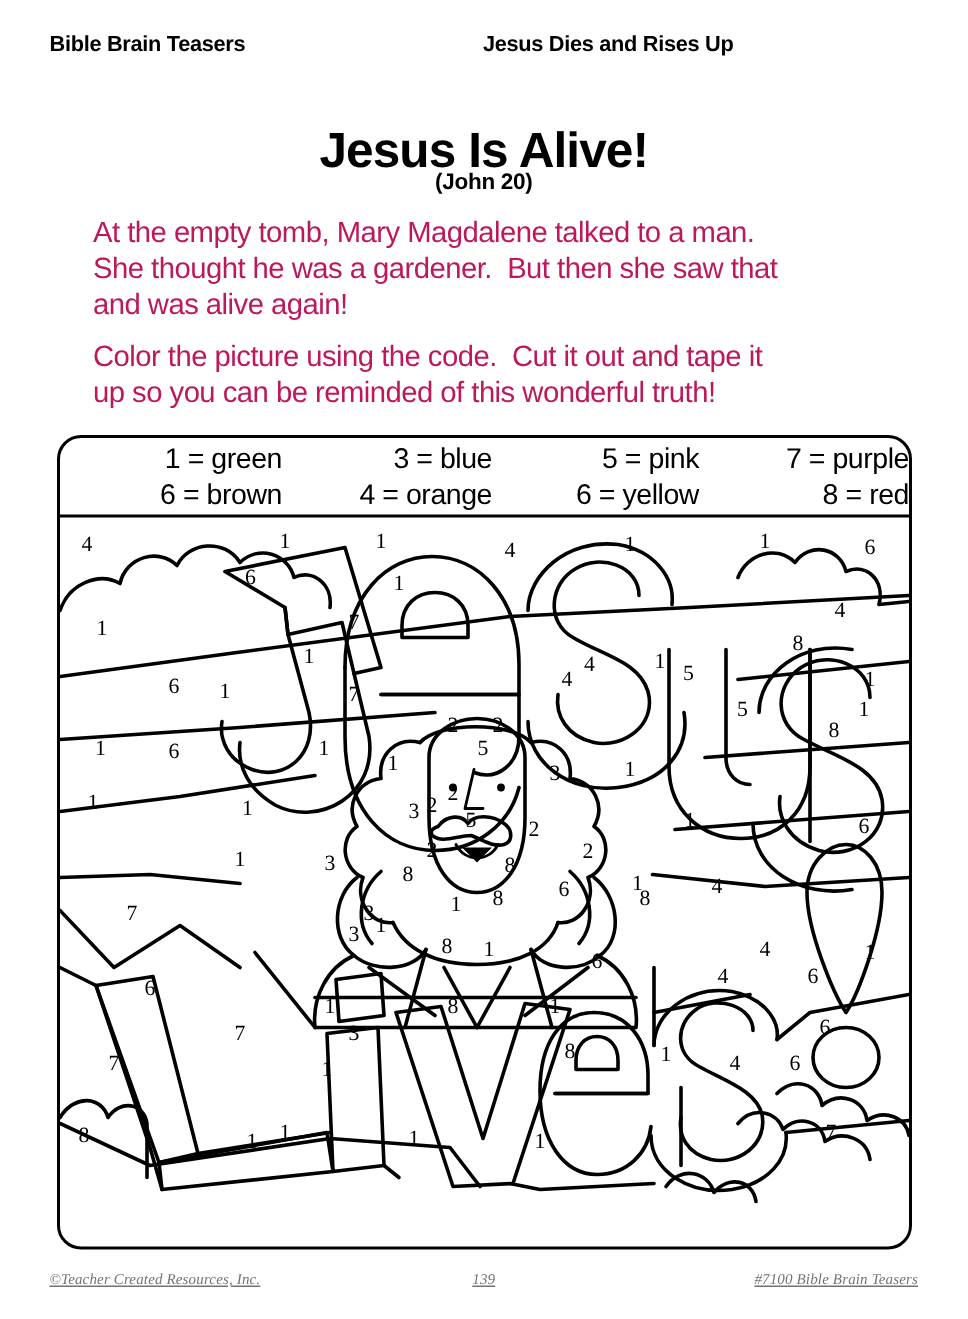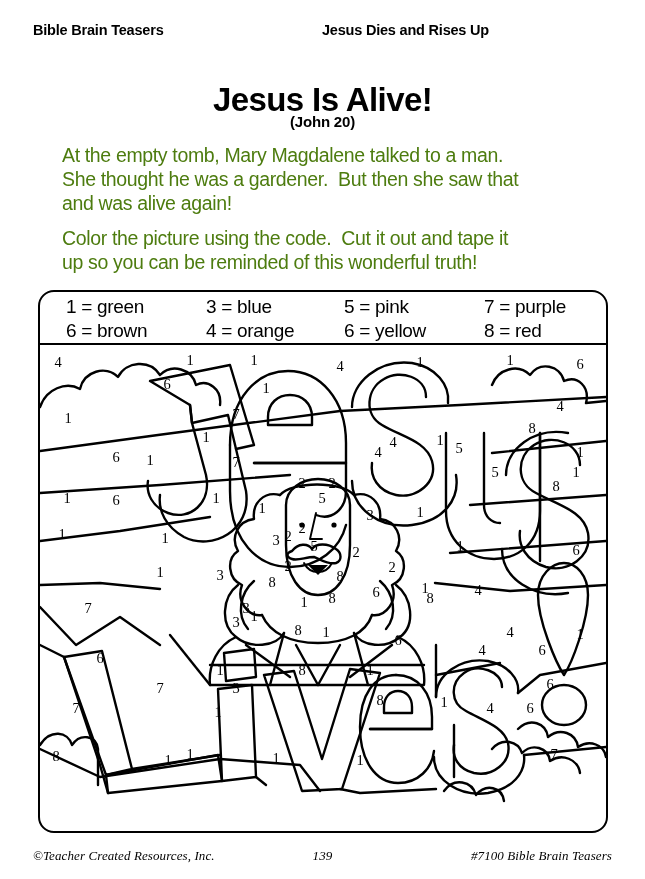--- a/index.html
+++ b/index.html
@@ -36,31 +36,31 @@
     position:absolute;top:113px;left:0;width:645px;text-align:center;
     font-family:"Liberation Sans", sans-serif;
     font-weight:bold;font-size:15px;letter-spacing:-0.2px;
   }
 
   
   .body-copy{
     position:absolute;left:62px;top:143px;width:520px;
     font-family:"Liberation Sans", sans-serif;
     font-size:19.5px;line-height:24.2px;letter-spacing:-0.35px;
-    color:#4d7c0f;
+    color:#be185d;
   }
   .body-copy p{margin:0;}
   .body-copy p.second{margin-top:10px;}
   .body-copy .ln{display:block;white-space:pre;}
 
   
   .picture-frame{
     position:absolute;left:38px;top:290px;width:570px;height:543px;
     border:2.2px solid #000;border-radius:16px;
-    box-sizing:border-box;background:#fff;overflow:hidden;
+    box-sizing:border-box;background:#fff;overflow:hidden;text-align:right;
   }
   .legend{
     position:absolute;left:0;top:0;width:100%;height:53px;
     border-bottom:2.2px solid #000;box-sizing:border-box;
   }
   .legend-row{
     position:absolute;left:0;width:100%;height:26px;
     display:flex;
   }
   .legend-row.r1{top:2px;}
@@ -89,22 +89,22 @@
   .art-svg .num{
     font-family:"Liberation Serif", serif;
     font-size:14.5px;fill:#000;stroke:none;text-anchor:middle;
   }
 
   
   .footer{position:absolute;left:0;top:848px;width:645px;height:18px;}
   .footer span{
     position:absolute;top:0;
     font-family:"Liberation Serif", serif;
-    font-style:italic;font-size:13px;letter-spacing:0.1px;
-    white-space:nowrap;color:#000000;
+    font-style:italic;font-size:10px;letter-spacing:0.1px;
+    white-space:nowrap;color:#737373;text-decoration:underline;
   }
   .footer .fl{left:33px;}
   .footer .fc{left:0;width:645px;text-align:center;}
   .footer .fr{right:33px;}
 </style>
 </head>
 <body>
 
 <div class="runhead">
   <div class="left">Bible Brain Teasers</div>

